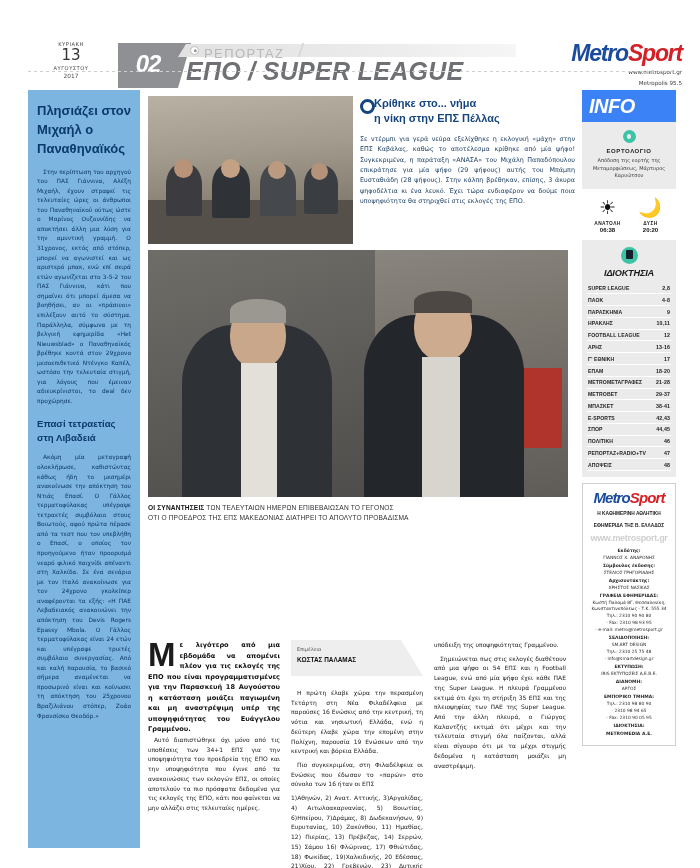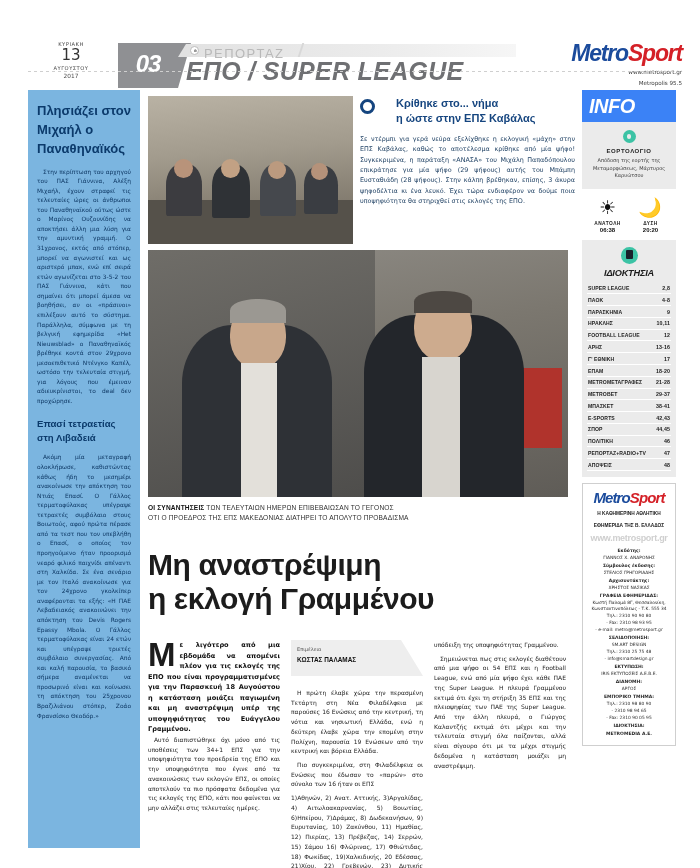--- a/index.html
+++ b/index.html
@@ -96,21 +96,21 @@
     font-family:"Liberation Sans", sans-serif;
   }
 
   
   .lead-block { position:absolute; left:360px; top:96px; width:215px; }
   .lead-bullet {
     position:absolute; left:0; top:3px; width:15px; height:15px;
     border-radius:50%; border:3px solid #15457f;
   }
   .lead-title {
-    margin-left:36px; font-size:11px; font-weight:700; color:#15457f;
+    margin-left:14px; font-size:11px; font-weight:700; color:#15457f;
     line-height:1.4; font-family:"Liberation Sans", sans-serif;
   }
   .lead-body {
     margin-top:7px; font-size:6.4px; line-height:1.62; color:#173a5e; text-align:justify;
   }
 
   
   .photo-top {
     position:absolute; left:148px; top:96px; width:205px; height:148px;
     background:#6d6a63; overflow:hidden;
@@ -220,21 +220,21 @@
 
     <div class="date-box">
       <div class="dow">ΚΥΡΙΑΚΗ</div>
       <div class="day">13</div>
       <div class="mon">ΑΥΓΟΥΣΤΟΥ</div>
       <div class="yr">2017</div>
     </div>
     <div class="date-rule"></div>
 
     <div class="section-shape"></div>
-    <div class="page-num">03</div>
+    <div class="page-num">02</div>
 
     <div class="rep-strip"></div>
     <div class="rep-ball"></div>
     <div class="rep-label">ΡΕΠΟΡΤΑΖ</div>
     <div class="rep-slash"></div>
     <div class="section-title">ΕΠΟ / SUPER LEAGUE</div>
 
     <div class="logo-top">
       <div class="logo-word"><span class="m">Metro</span><span class="s">Sport</span></div>
       <div class="logo-sub">www.metrosport.gr</div>
@@ -259,21 +259,21 @@
     <div style="position:absolute;left:73px;bottom:66px;width:19px;height:19px;border-radius:50%;background:#c2a184"></div>
     <div style="position:absolute;left:112px;bottom:28px;width:36px;height:52px;border-radius:40% 40% 6% 6%;background:#45484d"></div>
     <div style="position:absolute;left:120px;bottom:65px;width:18px;height:18px;border-radius:50%;background:#bb9a7f"></div>
     <div style="position:absolute;left:156px;bottom:30px;width:34px;height:48px;border-radius:40% 40% 6% 6%;background:#3a3d42"></div>
     <div style="position:absolute;left:163px;bottom:64px;width:17px;height:17px;border-radius:50%;background:#b5927a"></div>
   </div>
 
   <div class="lead-block">
     <div class="lead-bullet"></div>
     <div class="lead-title">Κρίθηκε στο... νήμα</div>
-    <div class="lead-title">η ώστε στην ΕΠΣ Καβάλας</div>
+    <div class="lead-title">η νίκη στην ΕΠΣ Πέλλας</div>
     <div class="lead-body">Σε ντέρμπι για γερά νεύρα εξελίχθηκε η εκλογική «μάχη» στην ΕΠΣ Καβάλας, καθώς το αποτέλεσμα κρίθηκε από μία ψήφο! Συγκεκριμένα, η παράταξη «ΑΝΑΣΑ» του Μιχάλη Παπαδόπουλου επικράτησε για μία ψήφο (29 ψήφους) αυτής του Μπάμπη Ευσταθιάδη (28 ψήφους). Στην κάλπη βρέθηκαν, επίσης, 3 άκυρα ψηφοδέλτια κι ένα λευκό. Έχει τώρα ενδιαφέρον να δούμε ποια υποψηφιότητα θα στηριχθεί στις εκλογές της ΕΠΟ.</div>
   </div>
 
   <div class="photo-big">
     <div style="position:absolute;inset:0;background:linear-gradient(170deg,#8f8c86 0%,#7b776f 40%,#5f5c57 100%)"></div>
     <div style="position:absolute;left:0;top:0;width:54%;height:100%;background:linear-gradient(165deg,#6f6d68 0%,#4e4d4b 100%)"></div>
     <div style="position:absolute;right:6px;top:118px;width:52px;height:80px;background:#b0332c"></div>
     <div style="position:absolute;left:34px;bottom:0;width:150px;height:172px;border-radius:34% 34% 0 0;background:#2e3136"></div>
     <div style="position:absolute;left:82px;bottom:128px;width:56px;height:66px;border-radius:48%;background:#c8a78b"></div>
     <div style="position:absolute;left:82px;bottom:174px;width:56px;height:24px;border-radius:48% 48% 0 0;background:#9b9892"></div>
@@ -282,24 +282,20 @@
     <div style="position:absolute;right:96px;bottom:136px;width:58px;height:68px;border-radius:48%;background:#cdab8e"></div>
     <div style="position:absolute;right:96px;bottom:184px;width:58px;height:22px;border-radius:48% 48% 0 0;background:#4d4843"></div>
     <div style="position:absolute;right:108px;bottom:0;width:38px;height:140px;background:#d8d5cf"></div>
   </div>
 
   <div class="caption-box">
     <div class="caption-line"><b>ΟΙ ΣΥΝΑΝΤΗΣΕΙΣ</b><span> ΤΩΝ ΤΕΛΕΥΤΑΙΩΝ ΗΜΕΡΩΝ ΕΠΙΒΕΒΑΙΩΣΑΝ ΤΟ ΓΕΓΟΝΟΣ</span></div>
     <div class="caption-line">ΟΤΙ Ο ΠΡΟΕΔΡΟΣ ΤΗΣ ΕΠΣ ΜΑΚΕΔΟΝΙΑΣ ΔΙΑΤΗΡΕΙ ΤΟ ΑΠΟΛΥΤΟ ΠΡΟΒΑΔΙΣΜΑ</div>
   </div>
 
-  <div class="headline">
-    <div>Μη αναστρέψιμη</div>
-    <div>η εκλογή Γραμμένου</div>
-  </div>
 
   <div class="cols">
 
     <div class="col">
       <div class="dropcap-p">
         <span class="dropcap">Μ</span>
         <span class="col-lead">ε λιγότερο από μια εβδομάδα να απομένει πλέον για τις εκλογές της ΕΠΟ που είναι προγραμματισμένες για την Παρασκευή 18 Αυγούστου η κατάσταση μοιάζει παγιωμένη και μη αναστρέψιμη υπέρ της υποψηφιότητας του Ευάγγελου Γραμμένου.</span>
       </div>
       <p class="indent">Αυτό διαπιστώθηκε όχι μόνο από τις υποθέσεις των 34+1 ΕΠΣ για την υποψηφιότητα του προεδρεία της ΕΠΟ και την υποψηφιότητα που έγινε από τα ανακοινώσεις των εκλογών ΕΠΣ, οι οποίες αποτελούν τα πιο πρόσφατα δεδομένα για τις εκλογές της ΕΠΟ, κάτι που φαίνεται να μην αλλάζει στις τελευταίες ημέρες.</p>
     </div>

